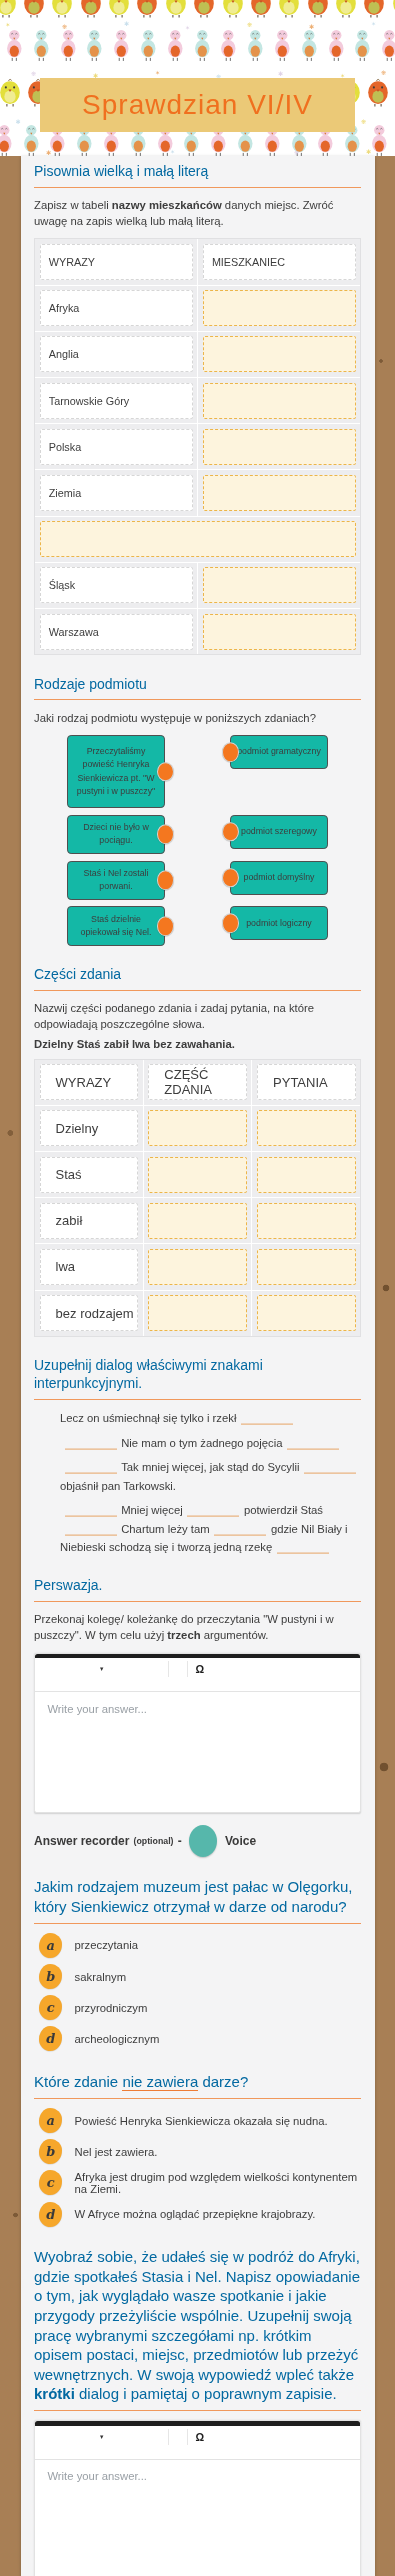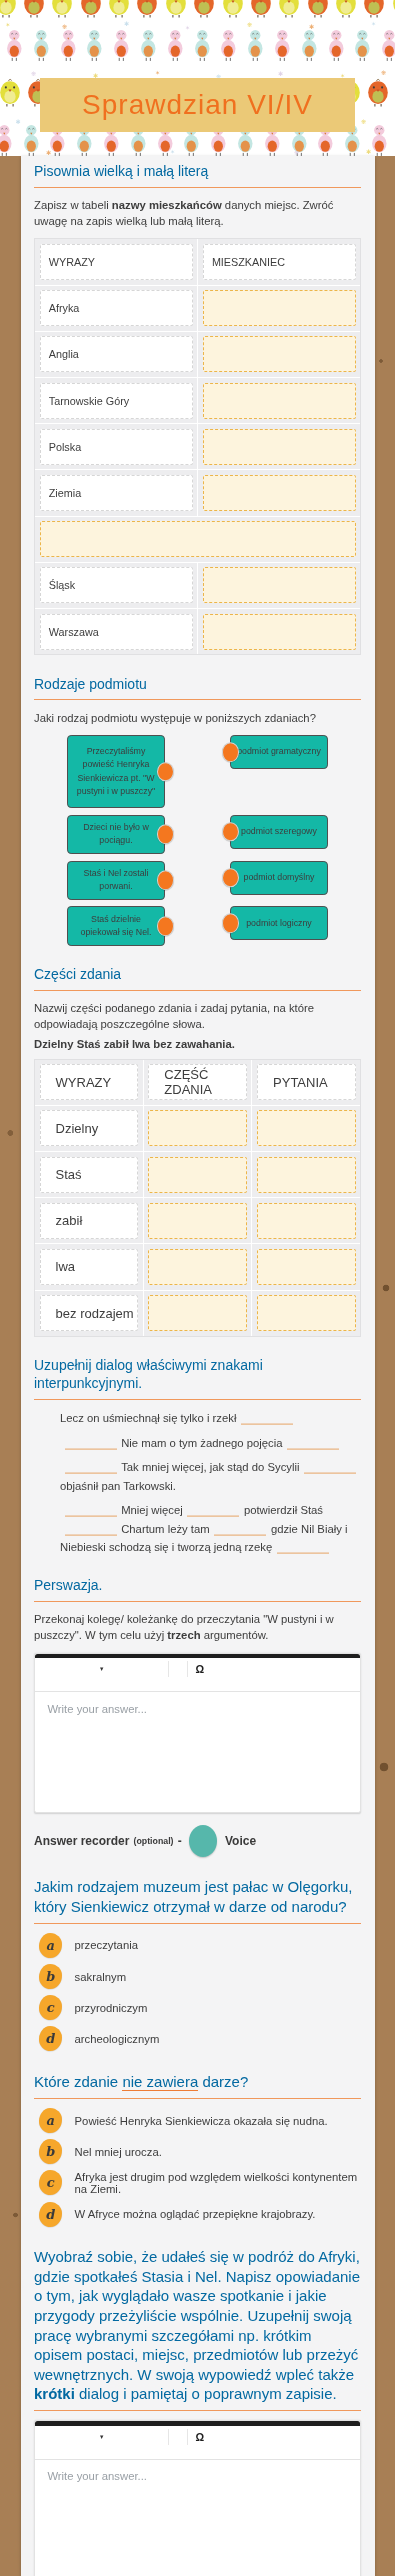--- a/index.html
+++ b/index.html
@@ -918,21 +918,21 @@
   <div class="section">
     <div class="sec-head big" id="s7-head"><span>Które zdanie </span><span class="u-orange">nie zawiera</span><span> darze?</span></div>
     <div class="sec-underline"></div>
     <div class="opts" id="s7-opts">
         <div class="opt">
           <div class="obadge">a</div>
           <div class="otext">Powieść Henryka Sienkiewicza okazała się nudna.</div>
         </div>
         <div class="opt">
           <div class="obadge">b</div>
-          <div class="otext">Nel mniej urocza.</div>
+          <div class="otext">Nel jest zawiera.</div>
         </div>
         <div class="opt">
           <div class="obadge">c</div>
           <div class="otext">Afryka jest drugim pod względem wielkości kontynentem na Ziemi.</div>
         </div>
         <div class="opt">
           <div class="obadge">d</div>
           <div class="otext">W Afryce można oglądać przepiękne krajobrazy.</div>
         </div>
       </div>

